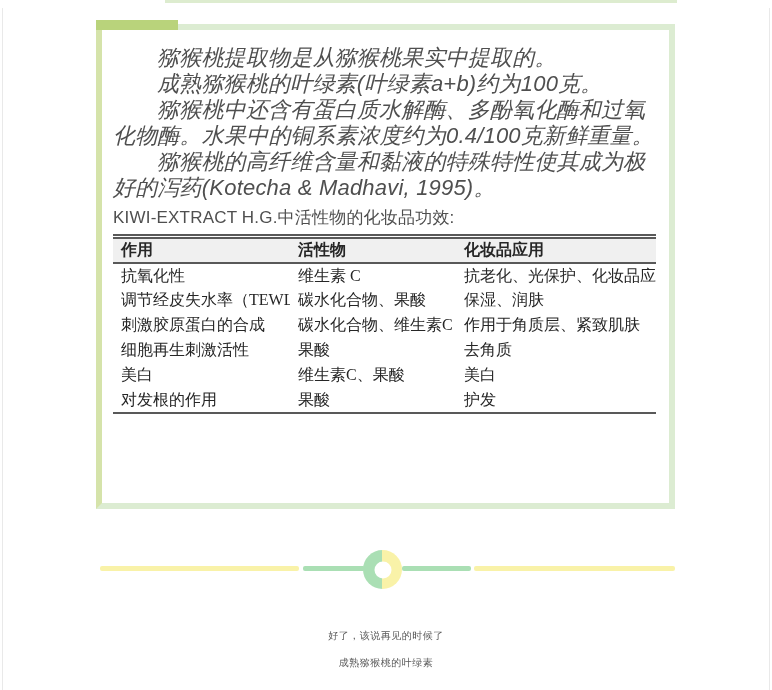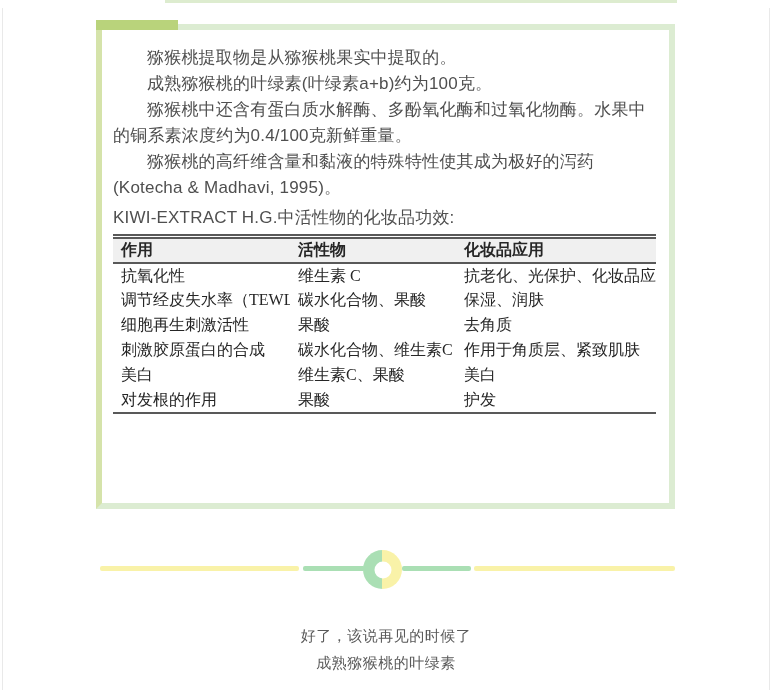--- a/index.html
+++ b/index.html
@@ -38,22 +38,22 @@
 
   .content-box {
     position: absolute; left: 96px; top: 24px; width: 579px; height: 485px;
     border: 6px solid var(--box-border);
     border-left-color: var(--box-border-left);
     padding: 15px 10px 0 11px;
     background: #ffffff; z-index: 2;
   }
 
   .para {
-    font-size: 17px; line-height: 26px; color: var(--text);
-    text-indent: 2em; letter-spacing: 0.2px;
+    font-size: 22px; line-height: 26px; color: var(--text);
+    text-indent: 2em; letter-spacing: 0.2px; font-style: italic;
   }
   .table-caption {
     font-size: 17px; line-height: 26px; color: var(--text);
     margin-top: 4px; margin-bottom: 3px; letter-spacing: 0.2px;
   }
 
   table.effects {
     border-collapse: collapse; table-layout: fixed; width: 543px;
     border-top: 5px double var(--table-line);
     border-bottom: 2px solid var(--table-line);
@@ -88,21 +88,21 @@
   }
   .donut::after {
     content: ""; position: absolute; left: 50%; top: 50%;
     width: 17px; height: 17px; border-radius: 50%; background: #ffffff;
     transform: translate(-50%, -50%);
   }
 
   .footer {
     position: absolute; left: 0; top: 622px; width: 772px;
     text-align: center; color: var(--footer-text);
-    font-size: 15px; line-height: 27px; letter-spacing: 0.5px;
+    font-size: 10px; line-height: 27px; letter-spacing: 0.5px;
   }
 </style>
 </head>
 <body>
 
 <div class="edge-line left"></div>
 <div class="edge-line right"></div>
 <div class="top-strip"></div>
 <div class="corner-accent"></div>
 
@@ -132,28 +132,28 @@
         <td>抗氧化性</td>
         <td>维生素 C</td>
         <td>抗老化、光保护、化妆品应用</td>
       </tr>
       <tr>
         <td>调节经皮失水率（TEWL）</td>
         <td>碳水化合物、果酸</td>
         <td>保湿、润肤</td>
       </tr>
       <tr>
+        <td>刺激胶原蛋白的合成</td>
+        <td>碳水化合物、维生素C</td>
+        <td>作用于角质层、紧致肌肤</td>
+      </tr>
+      <tr>
         <td>细胞再生刺激活性</td>
         <td>果酸</td>
         <td>去角质</td>
-      </tr>
-      <tr>
-        <td>刺激胶原蛋白的合成</td>
-        <td>碳水化合物、维生素C</td>
-        <td>作用于角质层、紧致肌肤</td>
       </tr>
       <tr>
         <td>美白</td>
         <td>维生素C、果酸</td>
         <td>美白</td>
       </tr>
       <tr>
         <td>对发根的作用</td>
         <td>果酸</td>
         <td>护发</td>

